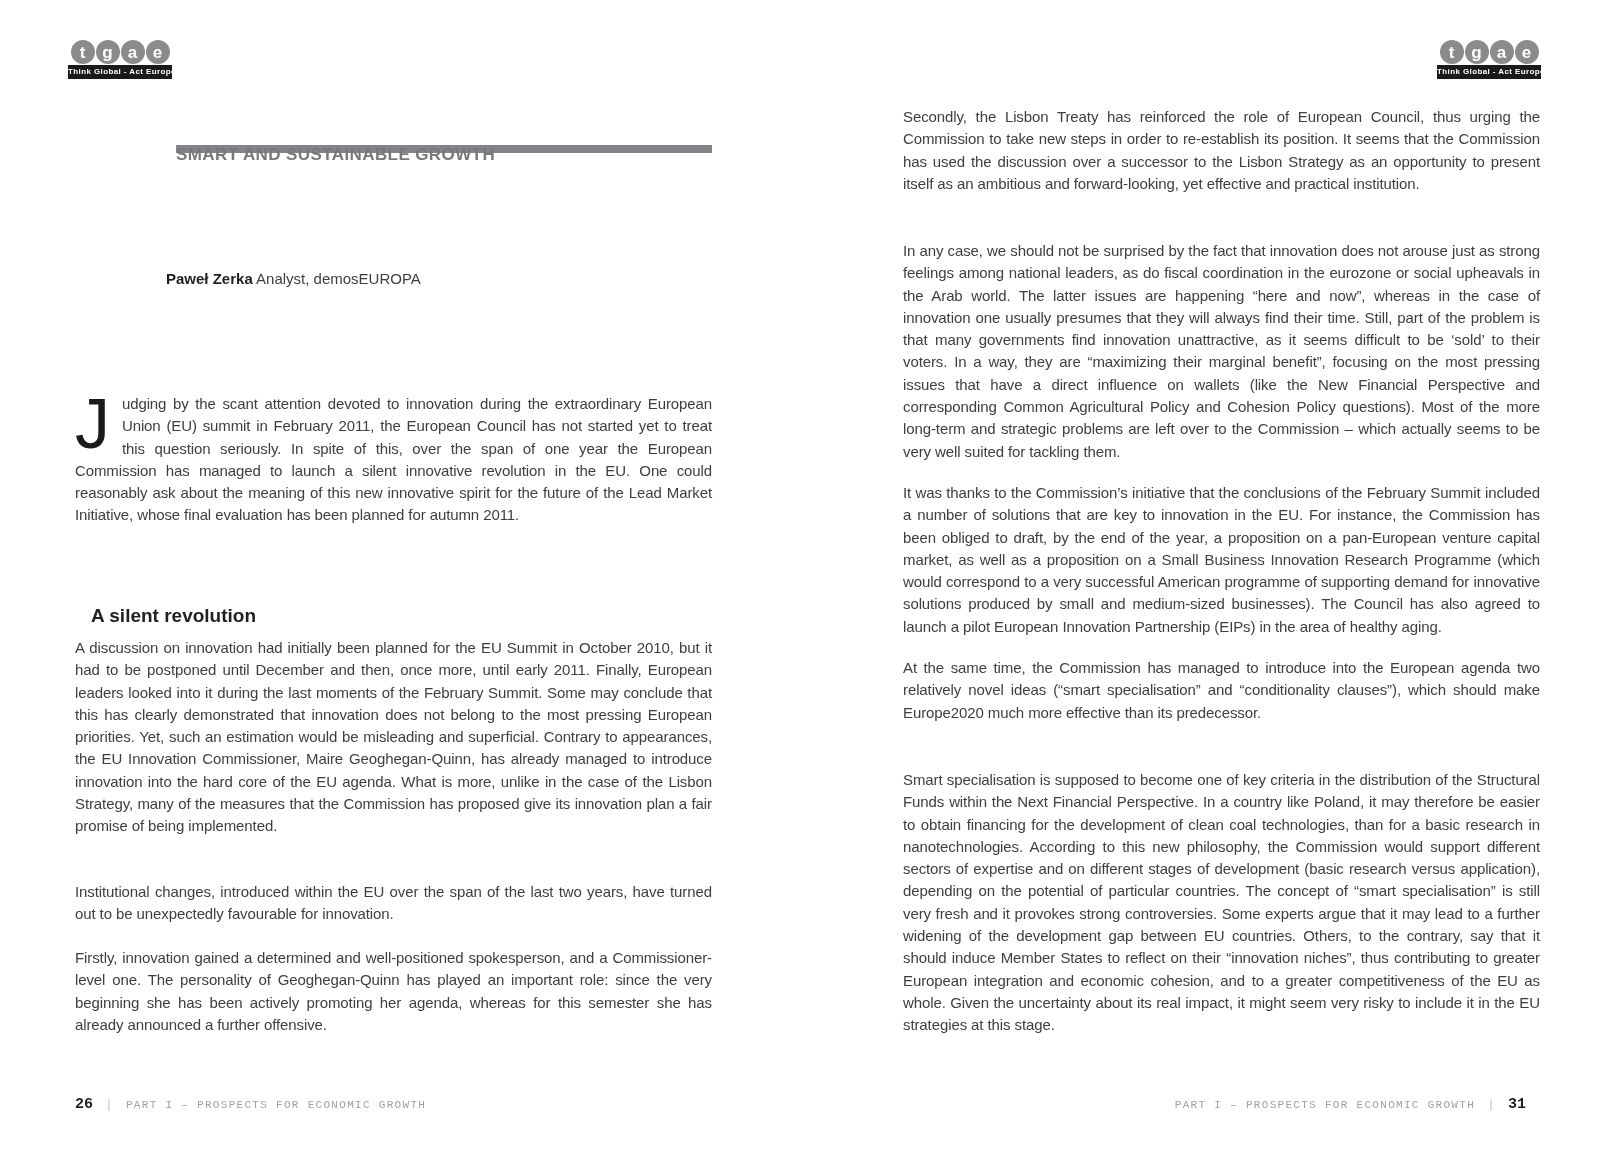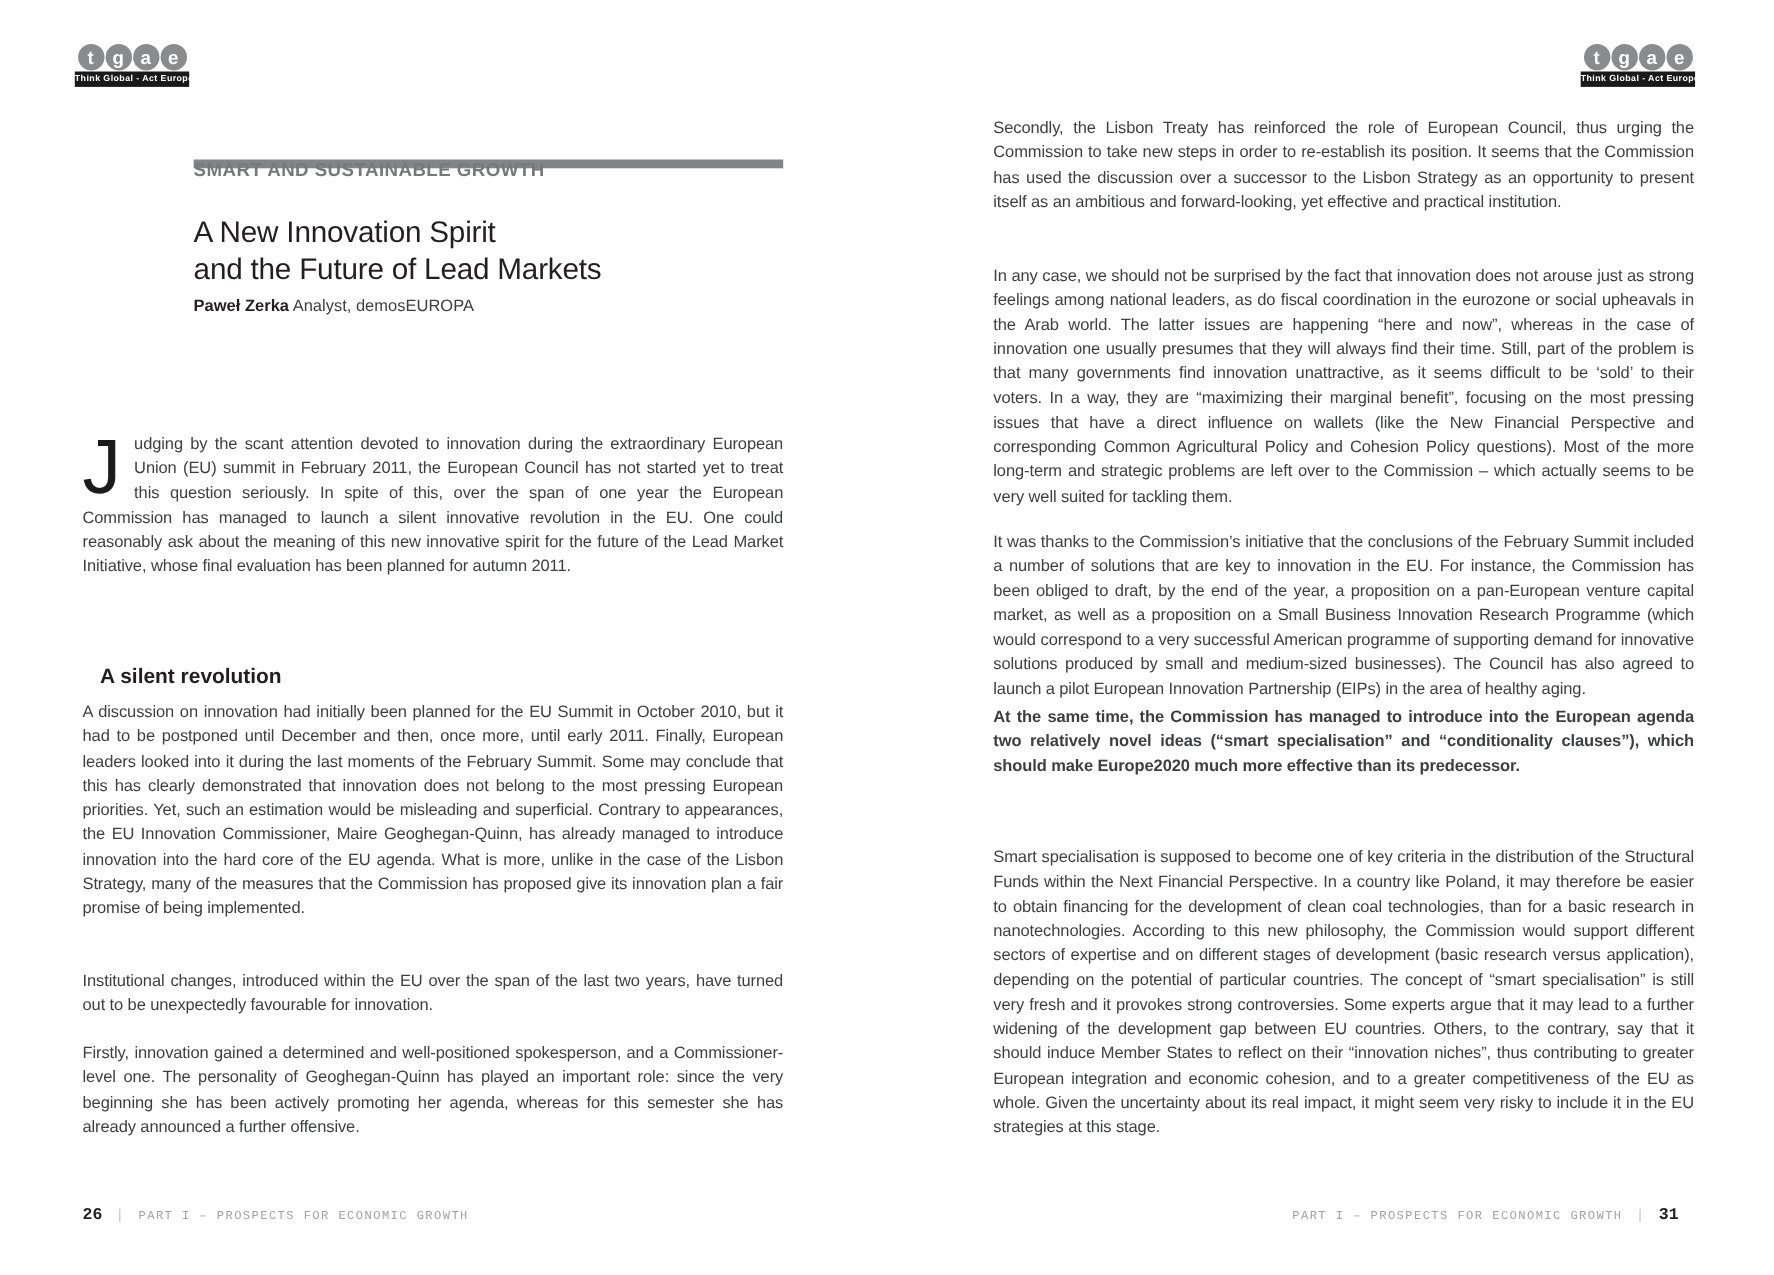--- a/index.html
+++ b/index.html
@@ -40,21 +40,21 @@
   .section-label {
     position: absolute; left: 101px; top: 145px;
     font-size: 17px; font-weight: 700; letter-spacing: 0.4px;
     color: #77787b;
   }
   .article-title {
     position: absolute; left: 101px; top: 194px;
     font-size: 27px; line-height: 34px; font-weight: 400;
     color: #231f20; letter-spacing: -0.2px;
   }
-  .byline { position: absolute; left: 101px; top: 270px; font-size: 15px; color: #3d3e40; }
+  .byline { position: absolute; left: 91px; top: 270px; font-size: 15px; color: #3d3e40; }
   .byline .author { font-weight: 700; color: #231f20; }
   
   .body-text {
     margin: 0; font-size: 15px; line-height: 22.3px;
     color: #3d3e40; text-align: justify; letter-spacing: -0.1px;
   }
   .dropcap {
     float: left;
     font-size: 70px; line-height: 56px; height: 58px;
     margin: 3px 12px 0 0;
@@ -98,24 +98,20 @@
     </div>
     <div class="logo-bar">Think Global - Act European</div>
   </div>
 
   <div class="page page-left">
 
     <div class="title-bar"></div>
 
     <div class="section-label">SMART AND SUSTAINABLE GROWTH</div>
 
-    <div class="article-title">
-      <div>A New Innovation Spirit</div>
-      <div>and the Future of Lead Markets</div>
-    </div>
 
     <div class="byline">
       <span class="author">Paweł Zerka</span>
       <span>Analyst, demosEUROPA</span>
     </div>
 
     <p class="body-text abs" style="top:393px;">
       <span class="dropcap">J</span>
       <span>udging by the scant attention devoted to innovation during the extraordinary European Union (EU) summit in February 2011, the European Council has not started yet to treat this question seriously. In spite of this, over the span of one year the European Commission has managed to launch a silent innovative revolution in the EU. One could reasonably ask about the meaning of this new innovative spirit for the future of the Lead Market Initiative, whose final evaluation has been planned for autumn 2011.</span>
     </p>
@@ -136,21 +132,21 @@
   </div>
 
   <div class="page page-right">
 
     <p class="body-text abs" style="top:106px;">Secondly, the Lisbon Treaty has reinforced the role of European Council, thus urging the Commission to take new steps in order to re-establish its position. It seems that the Commission has used the discussion over a successor to the Lisbon Strategy as an opportunity to present itself as an ambitious and forward-looking, yet effective and practical institution.</p>
 
     <p class="body-text abs" style="top:240px;">In any case, we should not be surprised by the fact that innovation does not arouse just as strong feelings among national leaders, as do fiscal coordination in the eurozone or social upheavals in the Arab world. The latter issues are happening “here and now”, whereas in the case of innovation one usually presumes that they will always find their time. Still, part of the problem is that many governments find innovation unattractive, as it seems difficult to be ‘sold’ to their voters. In a way, they are “maximizing their marginal benefit”, focusing on the most pressing issues that have a direct influence on wallets (like the New Financial Perspective and corresponding Common Agricultural Policy and Cohesion Policy questions). Most of the more long-term and strategic problems are left over to the Commission – which actually seems to be very well suited for tackling them.</p>
 
     <p class="body-text abs" style="top:482px;">It was thanks to the Commission’s initiative that the conclusions of the February Summit included a number of solutions that are key to innovation in the EU. For instance, the Commission has been obliged to draft, by the end of the year, a proposition on a pan-European venture capital market, as well as a proposition on a Small Business Innovation Research Programme (which would correspond to a very successful American programme of supporting demand for innovative solutions produced by small and medium-sized businesses). The Council has also agreed to launch a pilot European Innovation Partnership (EIPs) in the area of healthy aging.</p>
 
-    <p class="body-text abs" style="top:641px;font-weight:bold;">At the same time, the Commission has managed to introduce into the European agenda two relatively novel ideas (“smart specialisation” and “conditionality clauses”), which should make Europe2020 much more effective than its predecessor.</p>
+    <p class="body-text abs" style="top:657px;">At the same time, the Commission has managed to introduce into the European agenda two relatively novel ideas (“smart specialisation” and “conditionality clauses”), which should make Europe2020 much more effective than its predecessor.</p>
 
     <p class="body-text abs" style="top:769px;">Smart specialisation is supposed to become one of key criteria in the distribution of the Structural Funds within the Next Financial Perspective. In a country like Poland, it may therefore be easier to obtain financing for the development of clean coal technologies, than for a basic research in nanotechnologies. According to this new philosophy, the Commission would support different sectors of expertise and on different stages of development (basic research versus application), depending on the potential of particular countries. The concept of “smart specialisation” is still very fresh and it provokes strong controversies. Some experts argue that it may lead to a further widening of the development gap between EU countries. Others, to the contrary, say that it should induce Member States to reflect on their “innovation niches”, thus contributing to greater European integration and economic cohesion, and to a greater competitiveness of the EU as whole. Given the uncertainty about its real impact, it might seem very risky to include it in the EU strategies at this stage.</p>
 
     <div class="footer footer-right">
       <span>PART I – PROSPECTS FOR ECONOMIC GROWTH</span>
       <span class="sep">|</span>
       <span class="page-num">31</span>
     </div>
   </div>
 

